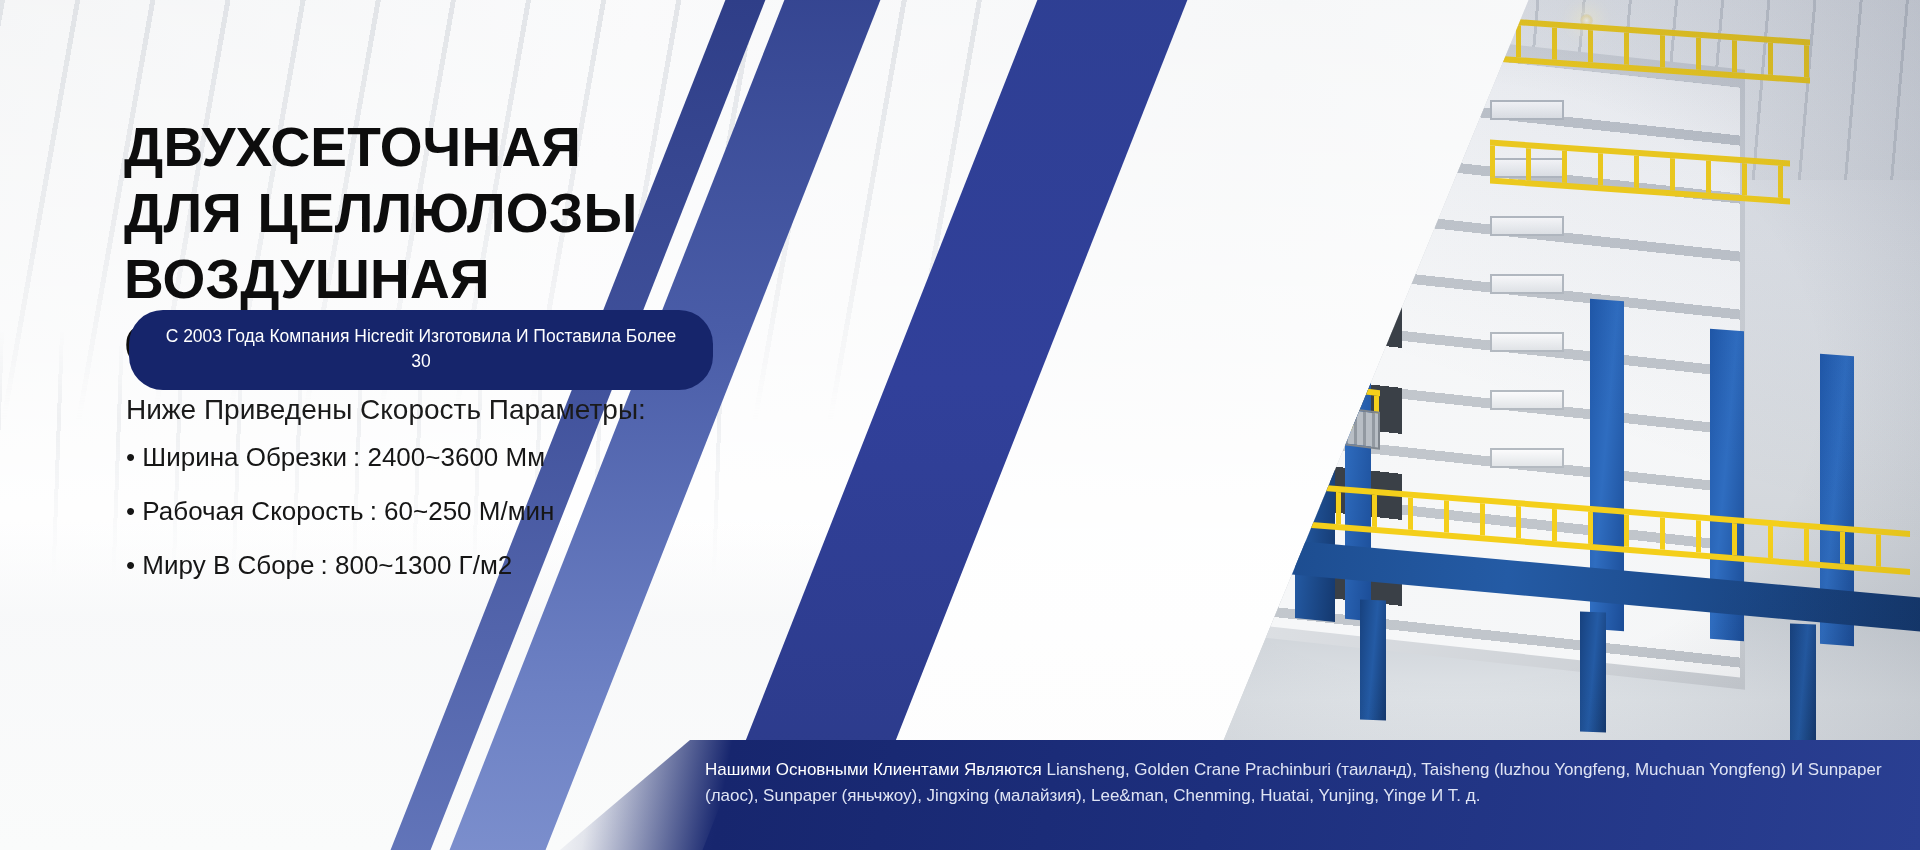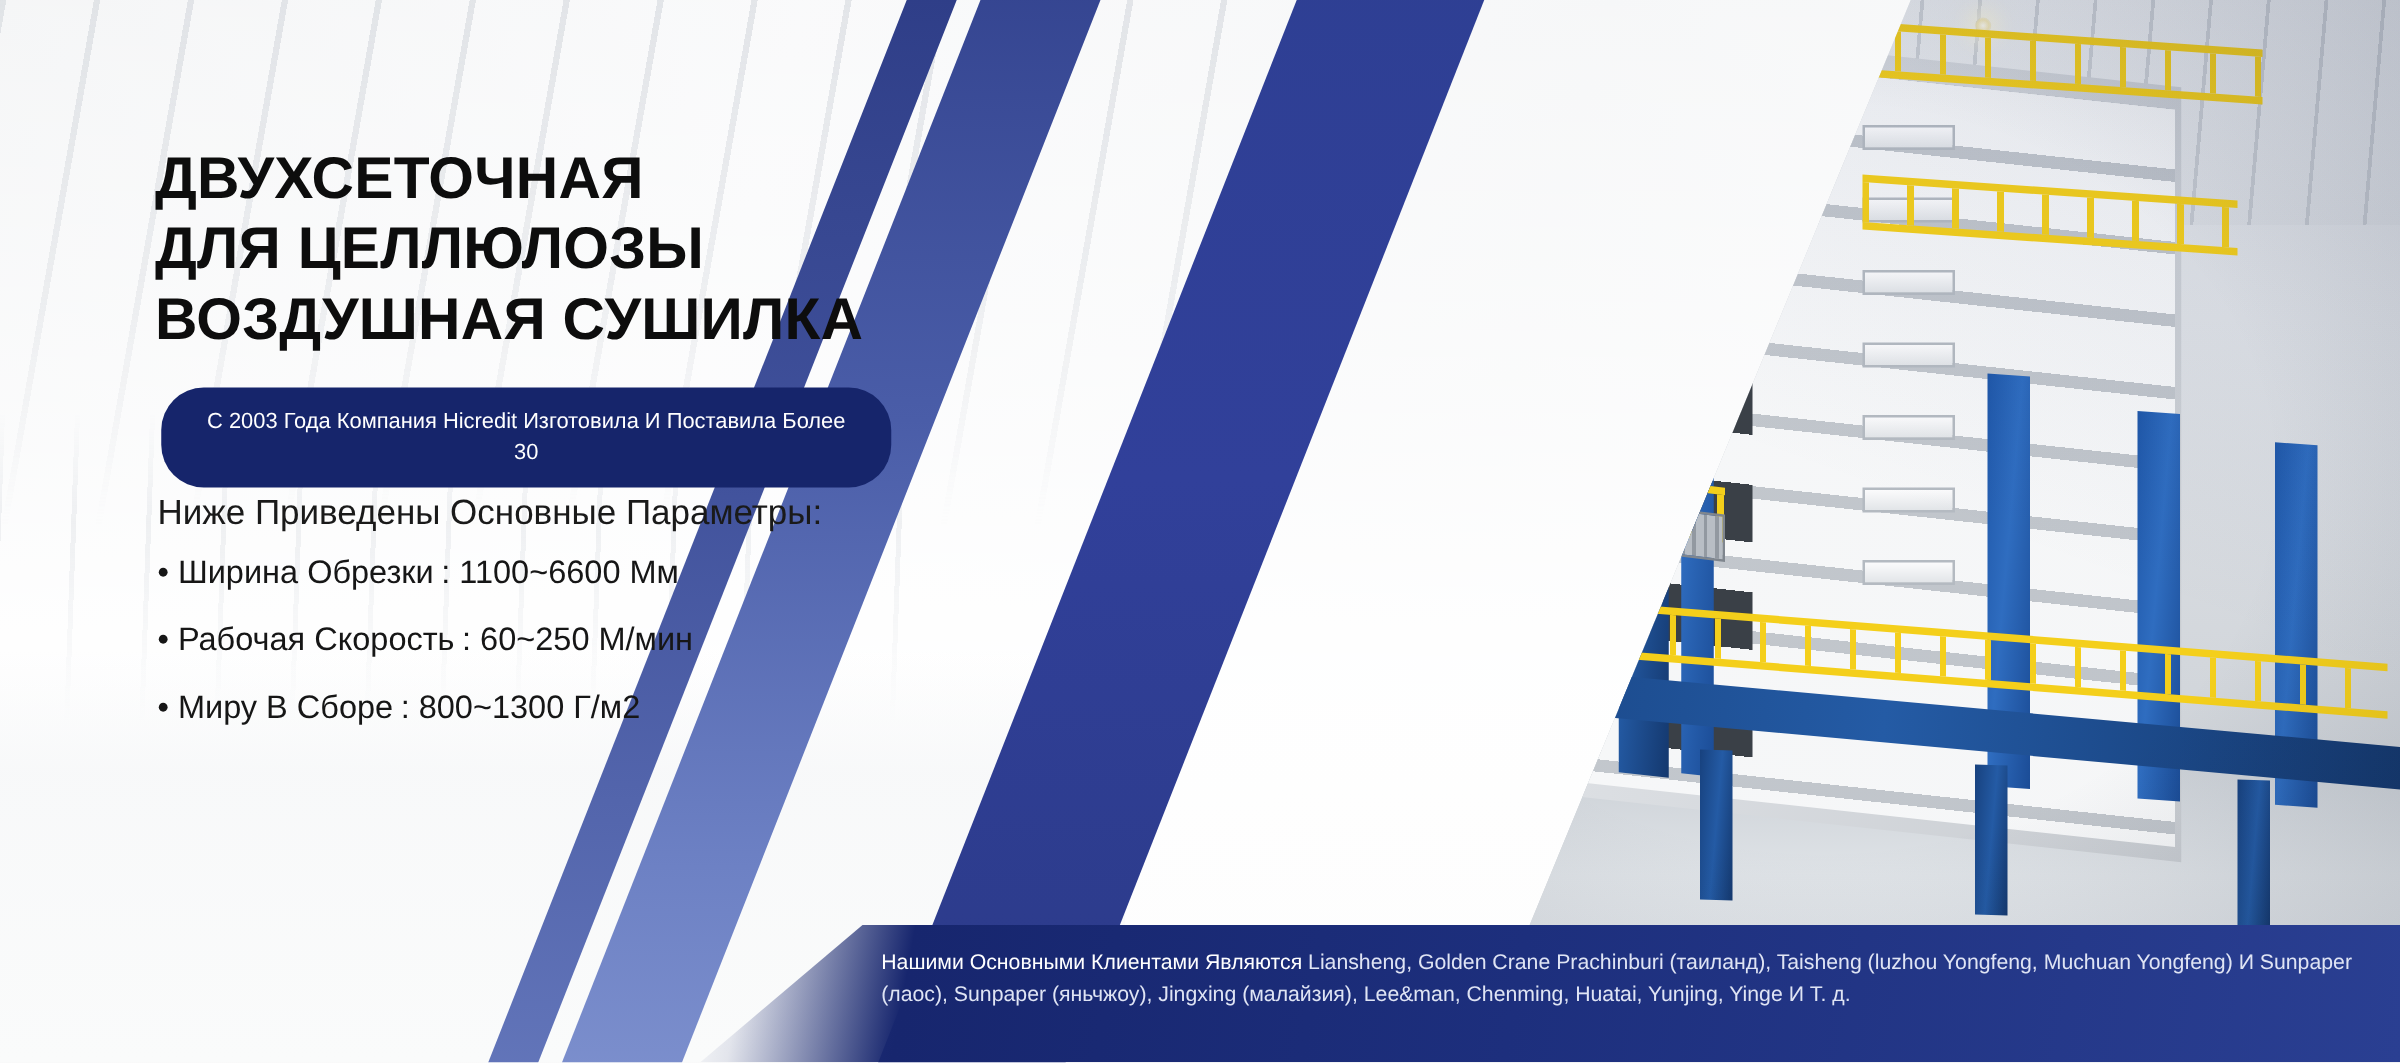--- a/index.html
+++ b/index.html
@@ -160,21 +160,21 @@
   }
 
   
   .content { position:absolute; left:0; top:0; width:760px; height:850px; }
 
   .headline {
     position:absolute; left:124px; top:114px;
     width:620px;
     color:#0d0d0d;
     font-weight:700;
-    font-size:47px;
+    font-size:55px;
     line-height:1.20;
     letter-spacing:.2px;
   }
   .headline span { display:block; }
 
   .badge {
     position:absolute; left:129px; top:310px;
     width:584px;
     padding:14px 26px 15px 26px;
     background:#16256b;
@@ -291,25 +291,25 @@
       <span>ДВУХСЕТОЧНАЯ</span>
       <span>ДЛЯ ЦЕЛЛЮЛОЗЫ</span>
       <span>ВОЗДУШНАЯ СУШИЛКА</span>
     </h1>
 
     <div class="badge">
       <div>С 2003 Года Компания Hicredit Изготовила И Поставила Более 30</div>
     </div>
 
     <div class="params">
-      <div class="lead">Ниже Приведены Основные Параметры:</div>
+      <div class="lead">Ниже Приведены Скорость Параметры:</div>
       <ul>
         <li>
           <span class="k">• Ширина Обрезки</span>
-            <span class="v">: 1100~6600 Мм</span>
+            <span class="v">: 2400~3600 Мм</span>
         </li>
         <li>
           <span class="k">• Рабочая Скорость</span>
             <span class="v">: 60~250 М/мин</span>
         </li>
         <li>
           <span class="k">• Миру В Сборе</span>
             <span class="v">: 800~1300 Г/м2</span>
         </li>
       </ul>

